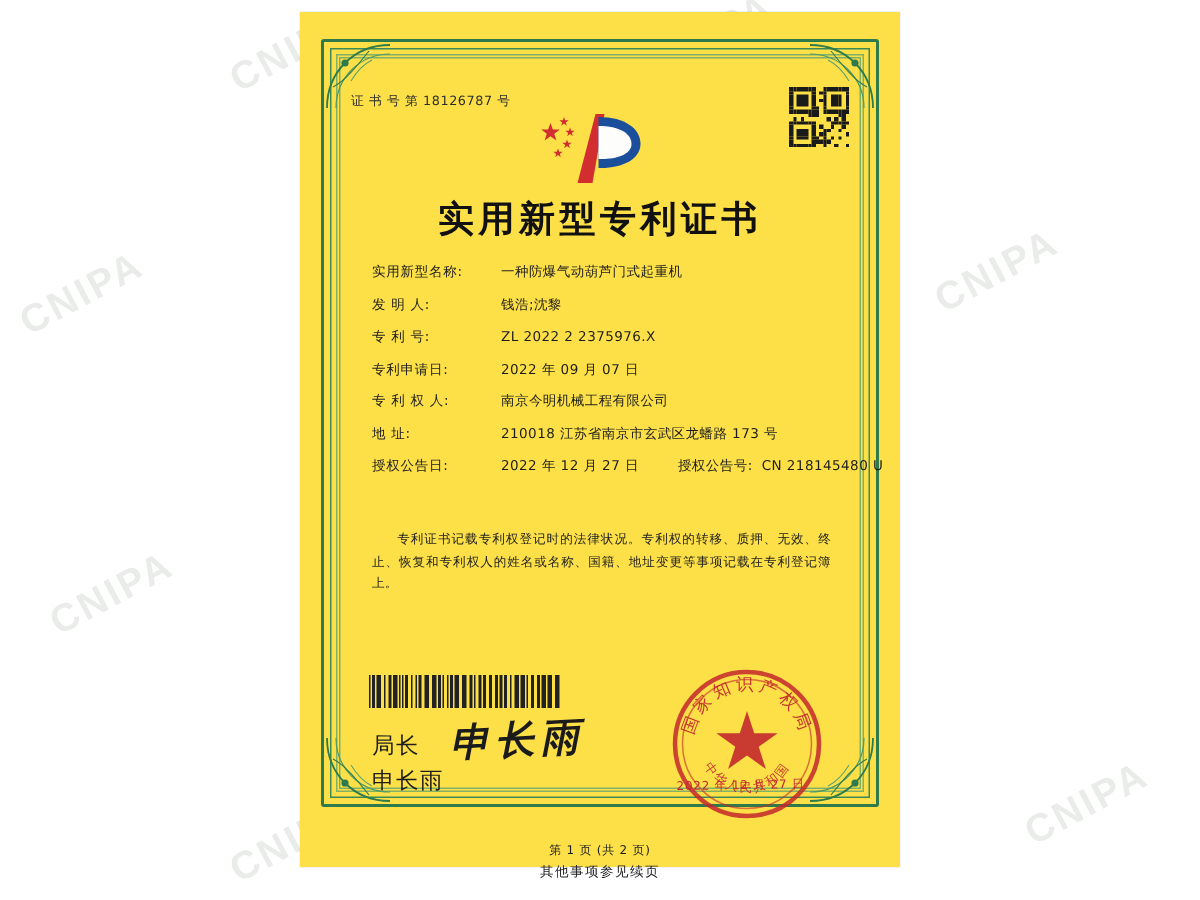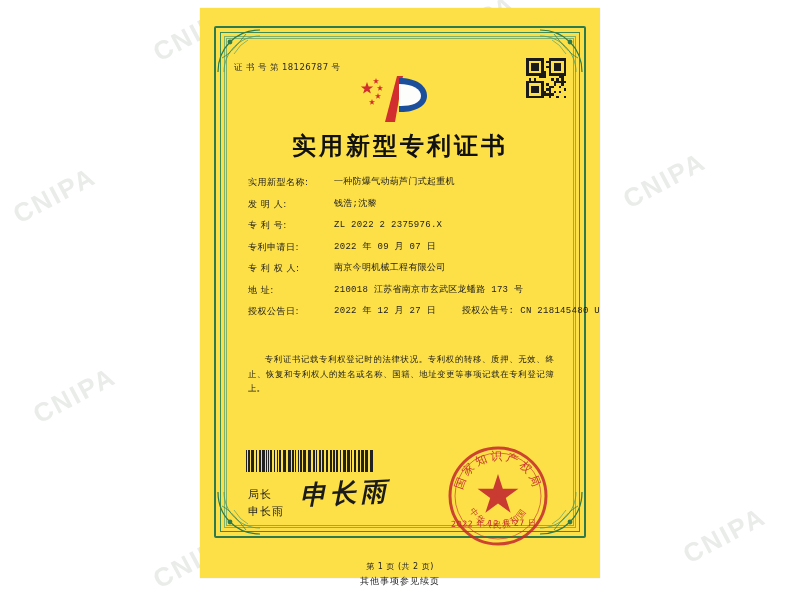--- a/index.html
+++ b/index.html
@@ -159,21 +159,21 @@
     display: flex;
     align-items: flex-end;
     margin-bottom: 12.5px;
     white-space: nowrap;
   }
   .flabel {
     width: 86px;
     flex: 0 0 86px;
     letter-spacing: 0.5px;
   }
-  .fvalue { letter-spacing: 0.3px; font-family: Liberation Mono, monospace; }
+  .fvalue { letter-spacing: 0.3px; }
   .fvalue2 { margin-left: 26px; }
 
   .body-text {
     position: absolute;
     left: 14px;
     right: 12px;
     top: 300px;
     font-size: 8.4px;
     line-height: 1.75;
     color: #1d1d1d;
@@ -192,21 +192,21 @@
     display: flex;
     align-items: stretch;
     gap: 0;
   }
   .barcode span { display: block; height: 100%; background: #222; }
 
   .sign-block {
     position: absolute;
     left: 14px;
     top: 434px;
-    font-size: 11px;
+    font-size: 15px;
     color: #1d1d1d;
     line-height: 1.55;
     letter-spacing: 1px;
   }
   .handwriting {
     position: absolute;
     left: 66px;
     top: 424px;
     font-family: "DejaVu Serif", "Liberation Serif", serif;
     font-size: 26px;

